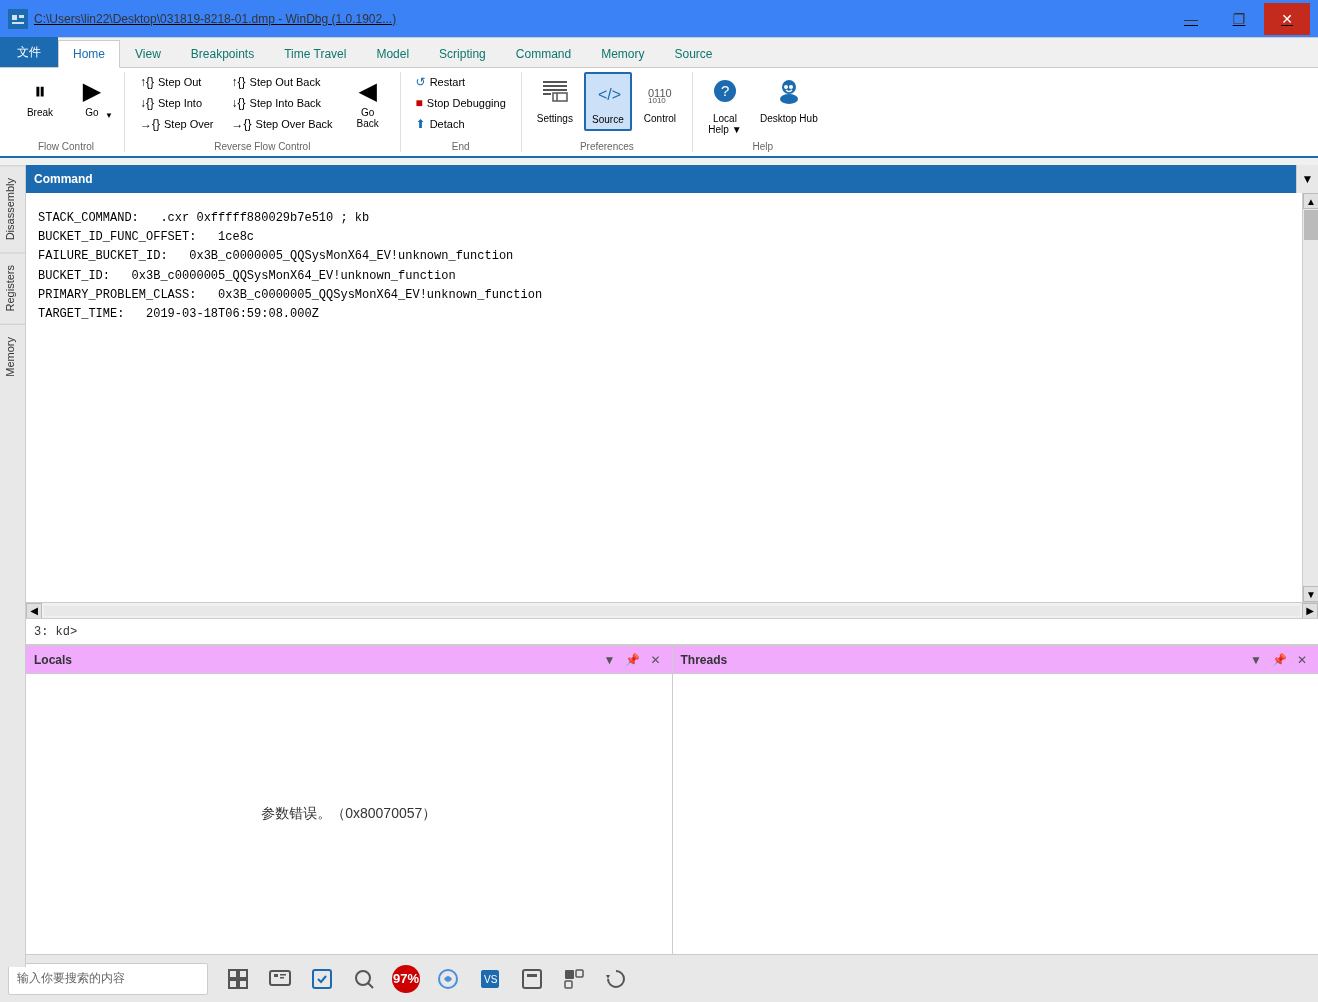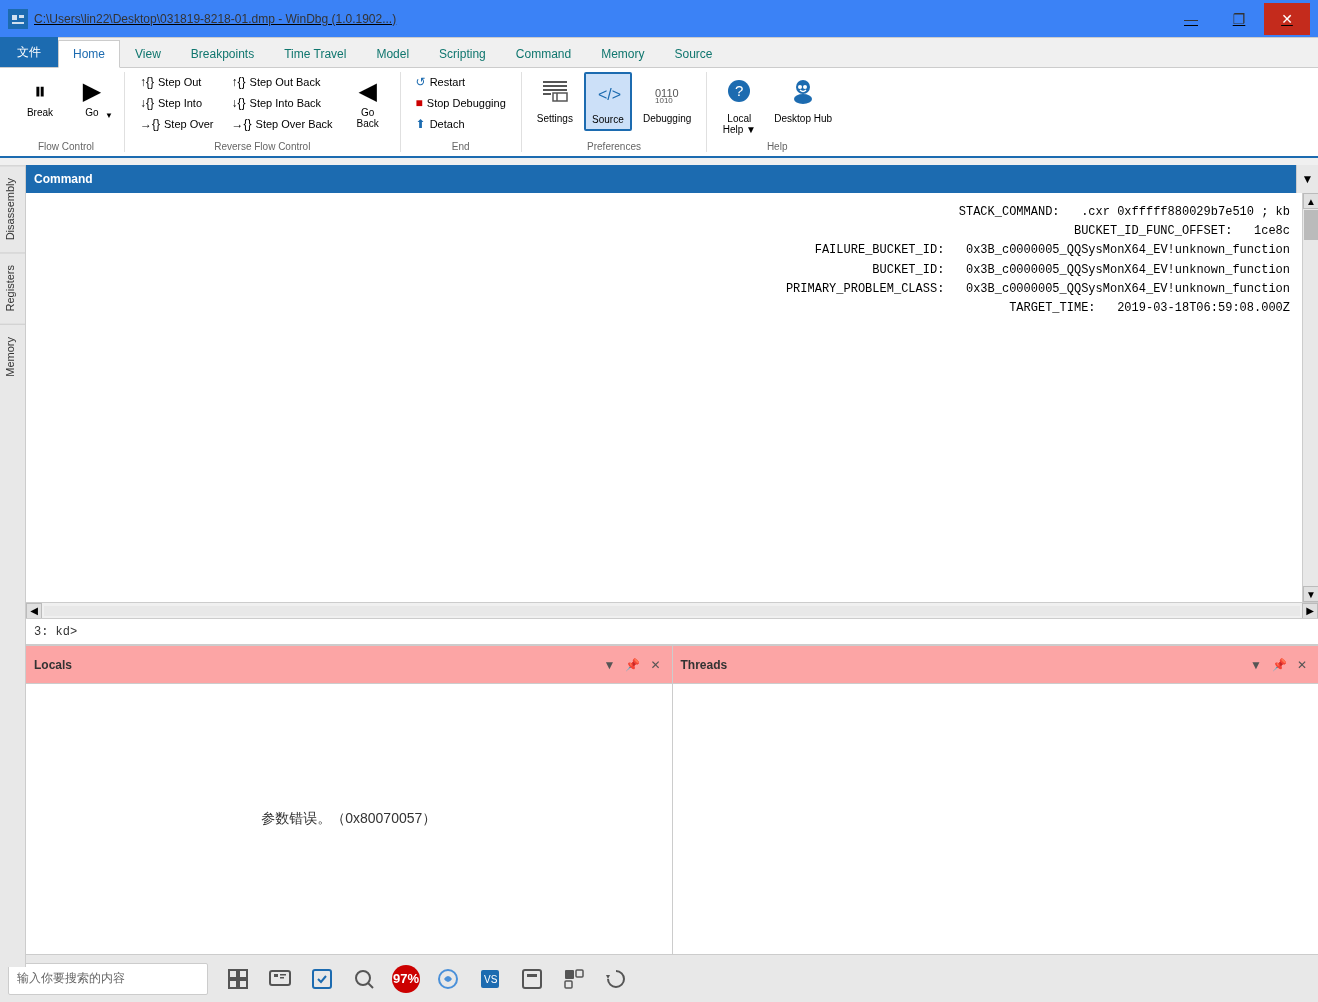--- a/index.html
+++ b/index.html
@@ -167,25 +167,24 @@
     .panel-close { cursor: pointer; font-size: 14px; margin-left: 8px; }
     .panel-dropdown { width: 16px; position: absolute; right: 0; top: 165px; background: #e8e8e8; height: 28px; display: flex; align-items: center; justify-content: center; cursor: pointer; border-left: 1px solid #ccc; }
 
     
     .command-output {
       flex: 1;
       background: white;
       font-family: 'Courier New', monospace;
       font-size: 12px;
       color: #000;
-      padding: 10px 12px;
+      padding: 16px 12px;
       overflow-y: auto;
       overflow-x: hidden;
       line-height: 1.6;
-      text-align: right;
     }
     .command-output .line { white-space: pre; }
 
     
     .h-scroll-bar {
       height: 16px;
       background: #f0f0f0;
       border-top: 1px solid #ccc;
       display: flex;
       align-items: center;
@@ -216,24 +215,24 @@
     .bottom-panel {
       flex: 1;
       display: flex;
       flex-direction: column;
       border-right: 1px solid #ccc;
     }
     .bottom-panel:last-child { border-right: none; }
     .bottom-panel-header {
       display: flex;
       align-items: center;
-      background: #fca5a5;
+      background: #f0abfc;
       border-bottom: 1px solid #ccc;
       padding: 4px 8px;
-      height: 38px;
+      height: 28px;
     }
     .bottom-panel-title { flex: 1; font-size: 12px; font-weight: bold; color: #333; }
     .panel-header-icons { display: flex; gap: 4px; align-items: center; }
     .panel-icon-btn { cursor: pointer; font-size: 12px; color: #555; padding: 1px 3px; }
     .bottom-panel-content {
       flex: 1;
       display: flex;
       align-items: center;
       justify-content: center;
       background: white;
@@ -410,21 +409,21 @@
         </div>
         <div class="label">Source</div>
       </div>
       <div class="ribbon-btn-large">
         <div class="icon">
           <svg width="28" height="28" viewBox="0 0 28 28">
               <text x="2" y="20" font-size="11" fill="#555">0110</text>
               <text x="2" y="26" font-size="8" fill="#555">1010</text>
             </svg>
         </div>
-        <div class="label">Debugging</div>
+        <div class="label">Control</div>
       </div>
     </div>
     <div class="ribbon-group-label">Preferences</div>
   </div>
 
   <div class="ribbon-group">
     <div class="ribbon-group-content">
       <div class="ribbon-btn-large">
         <div class="icon">
           <svg width="28" height="28" viewBox="0 0 28 28">

